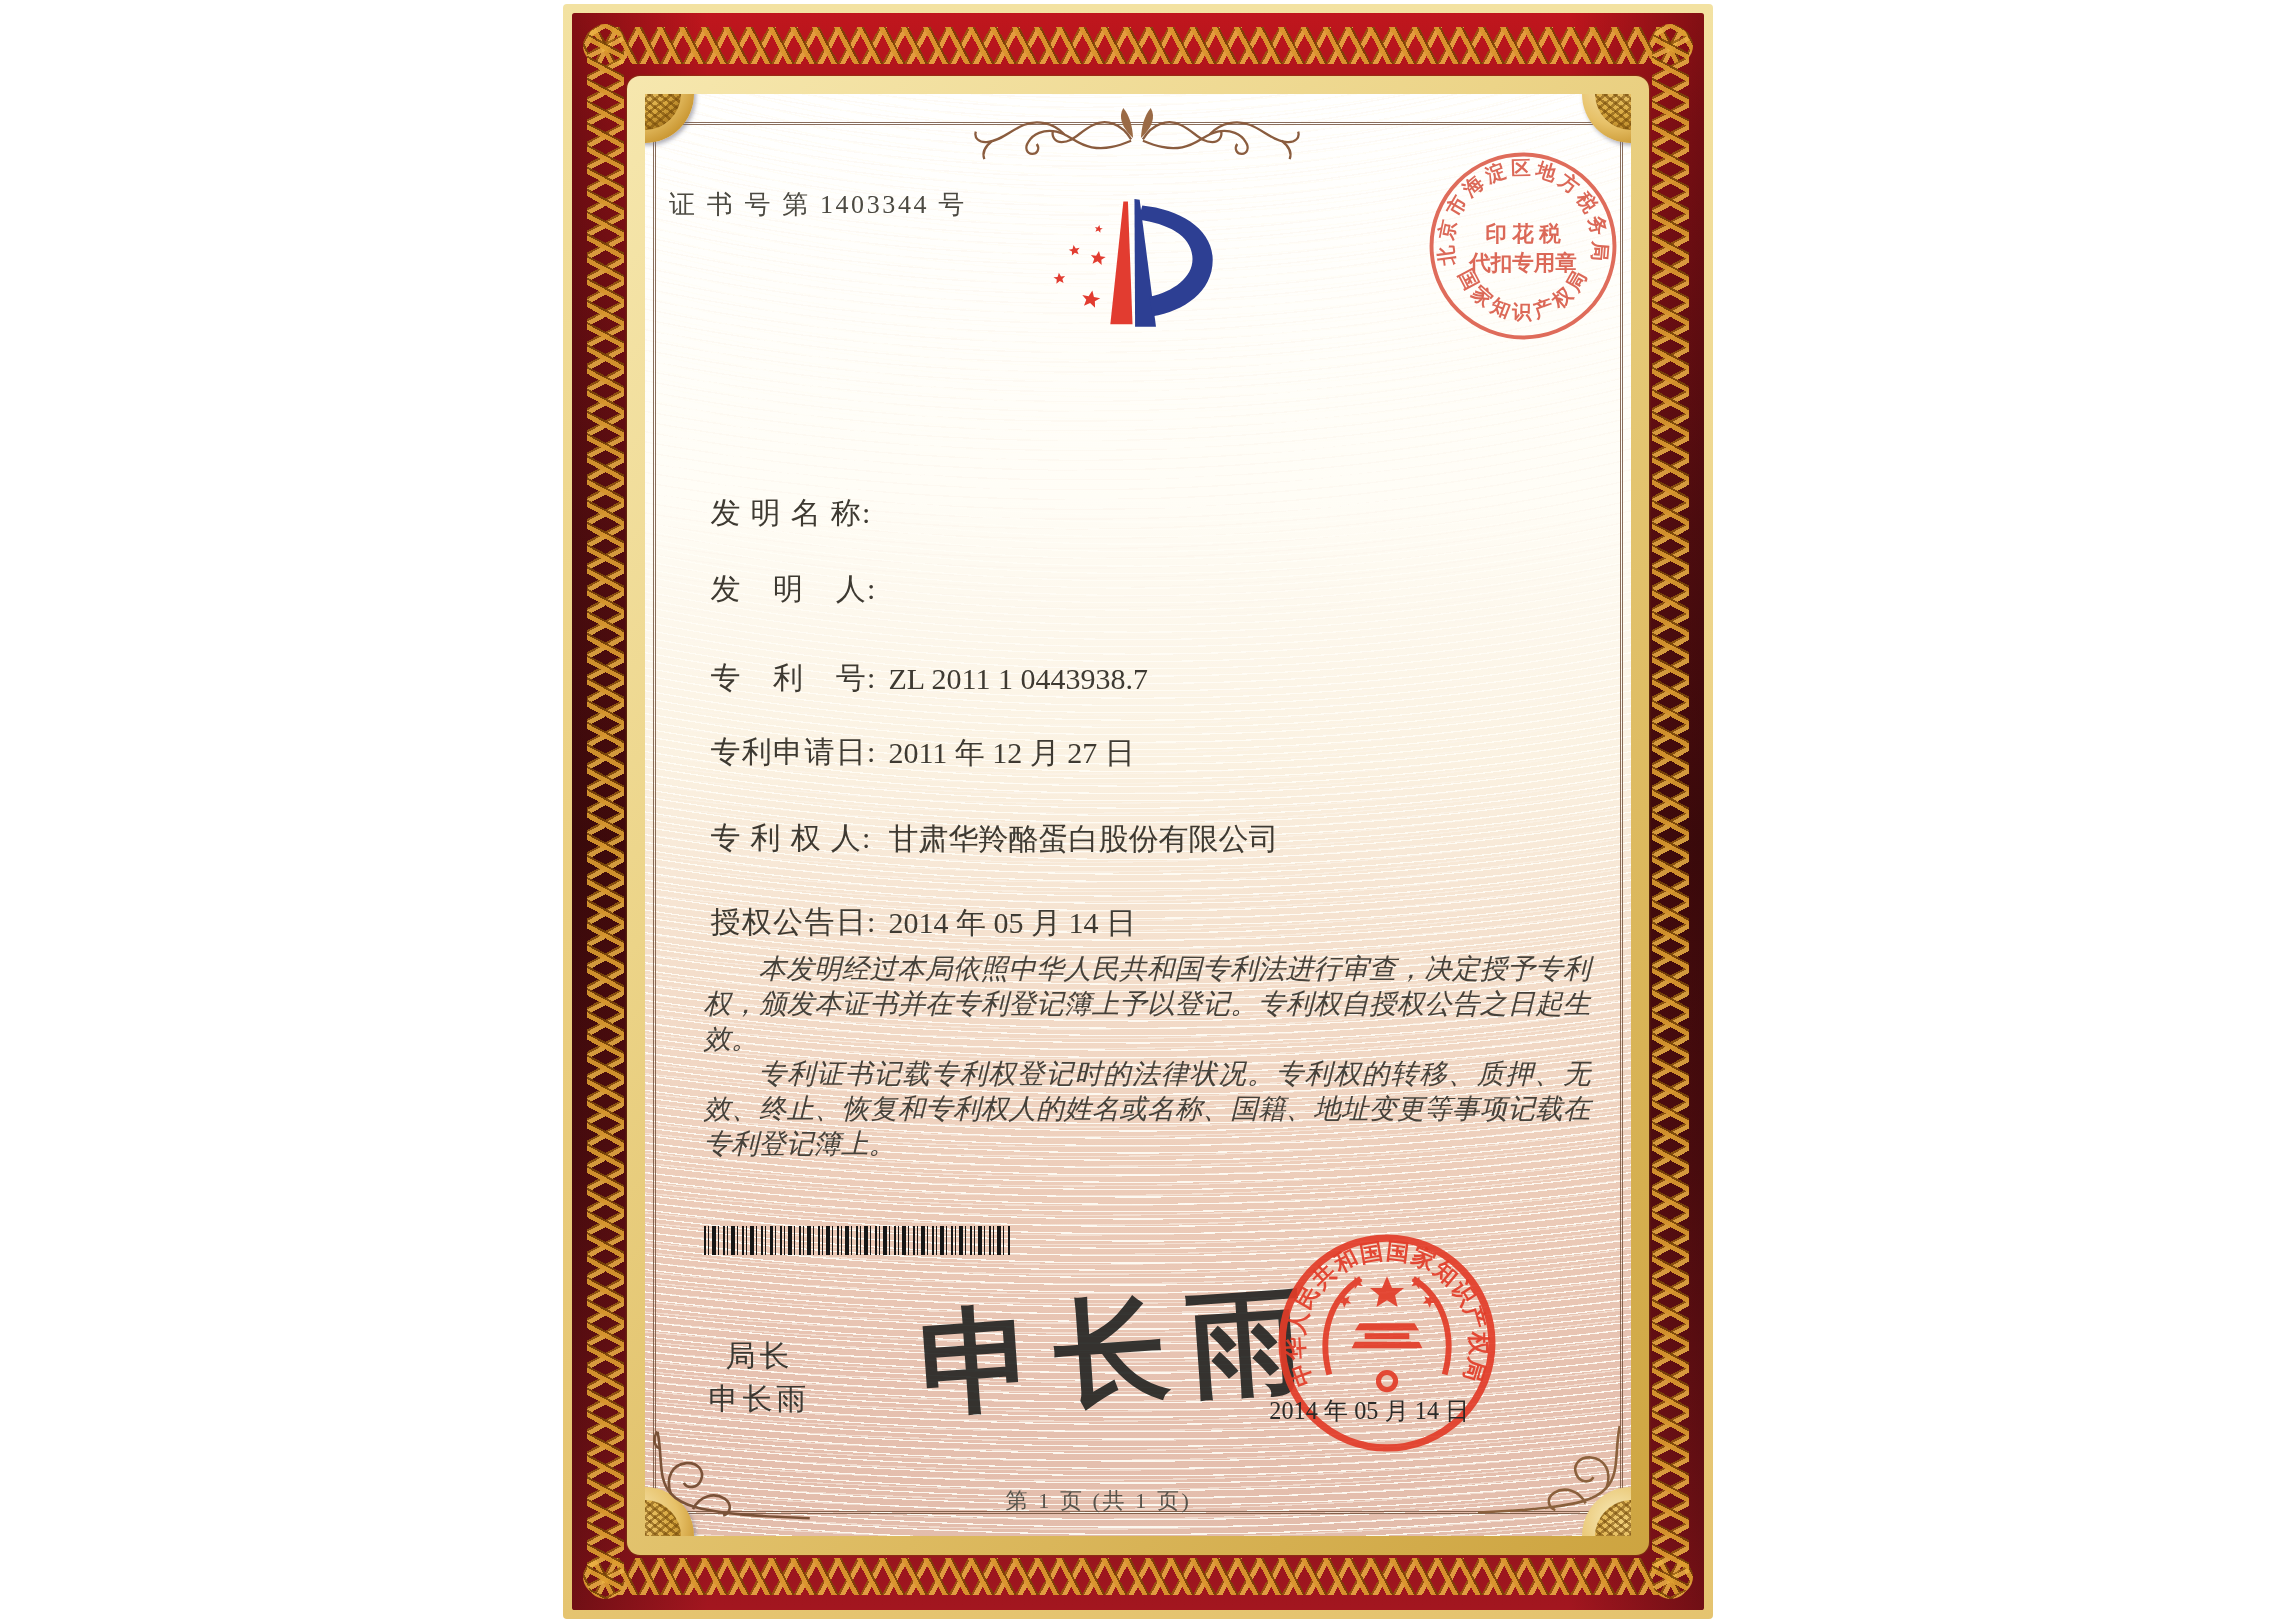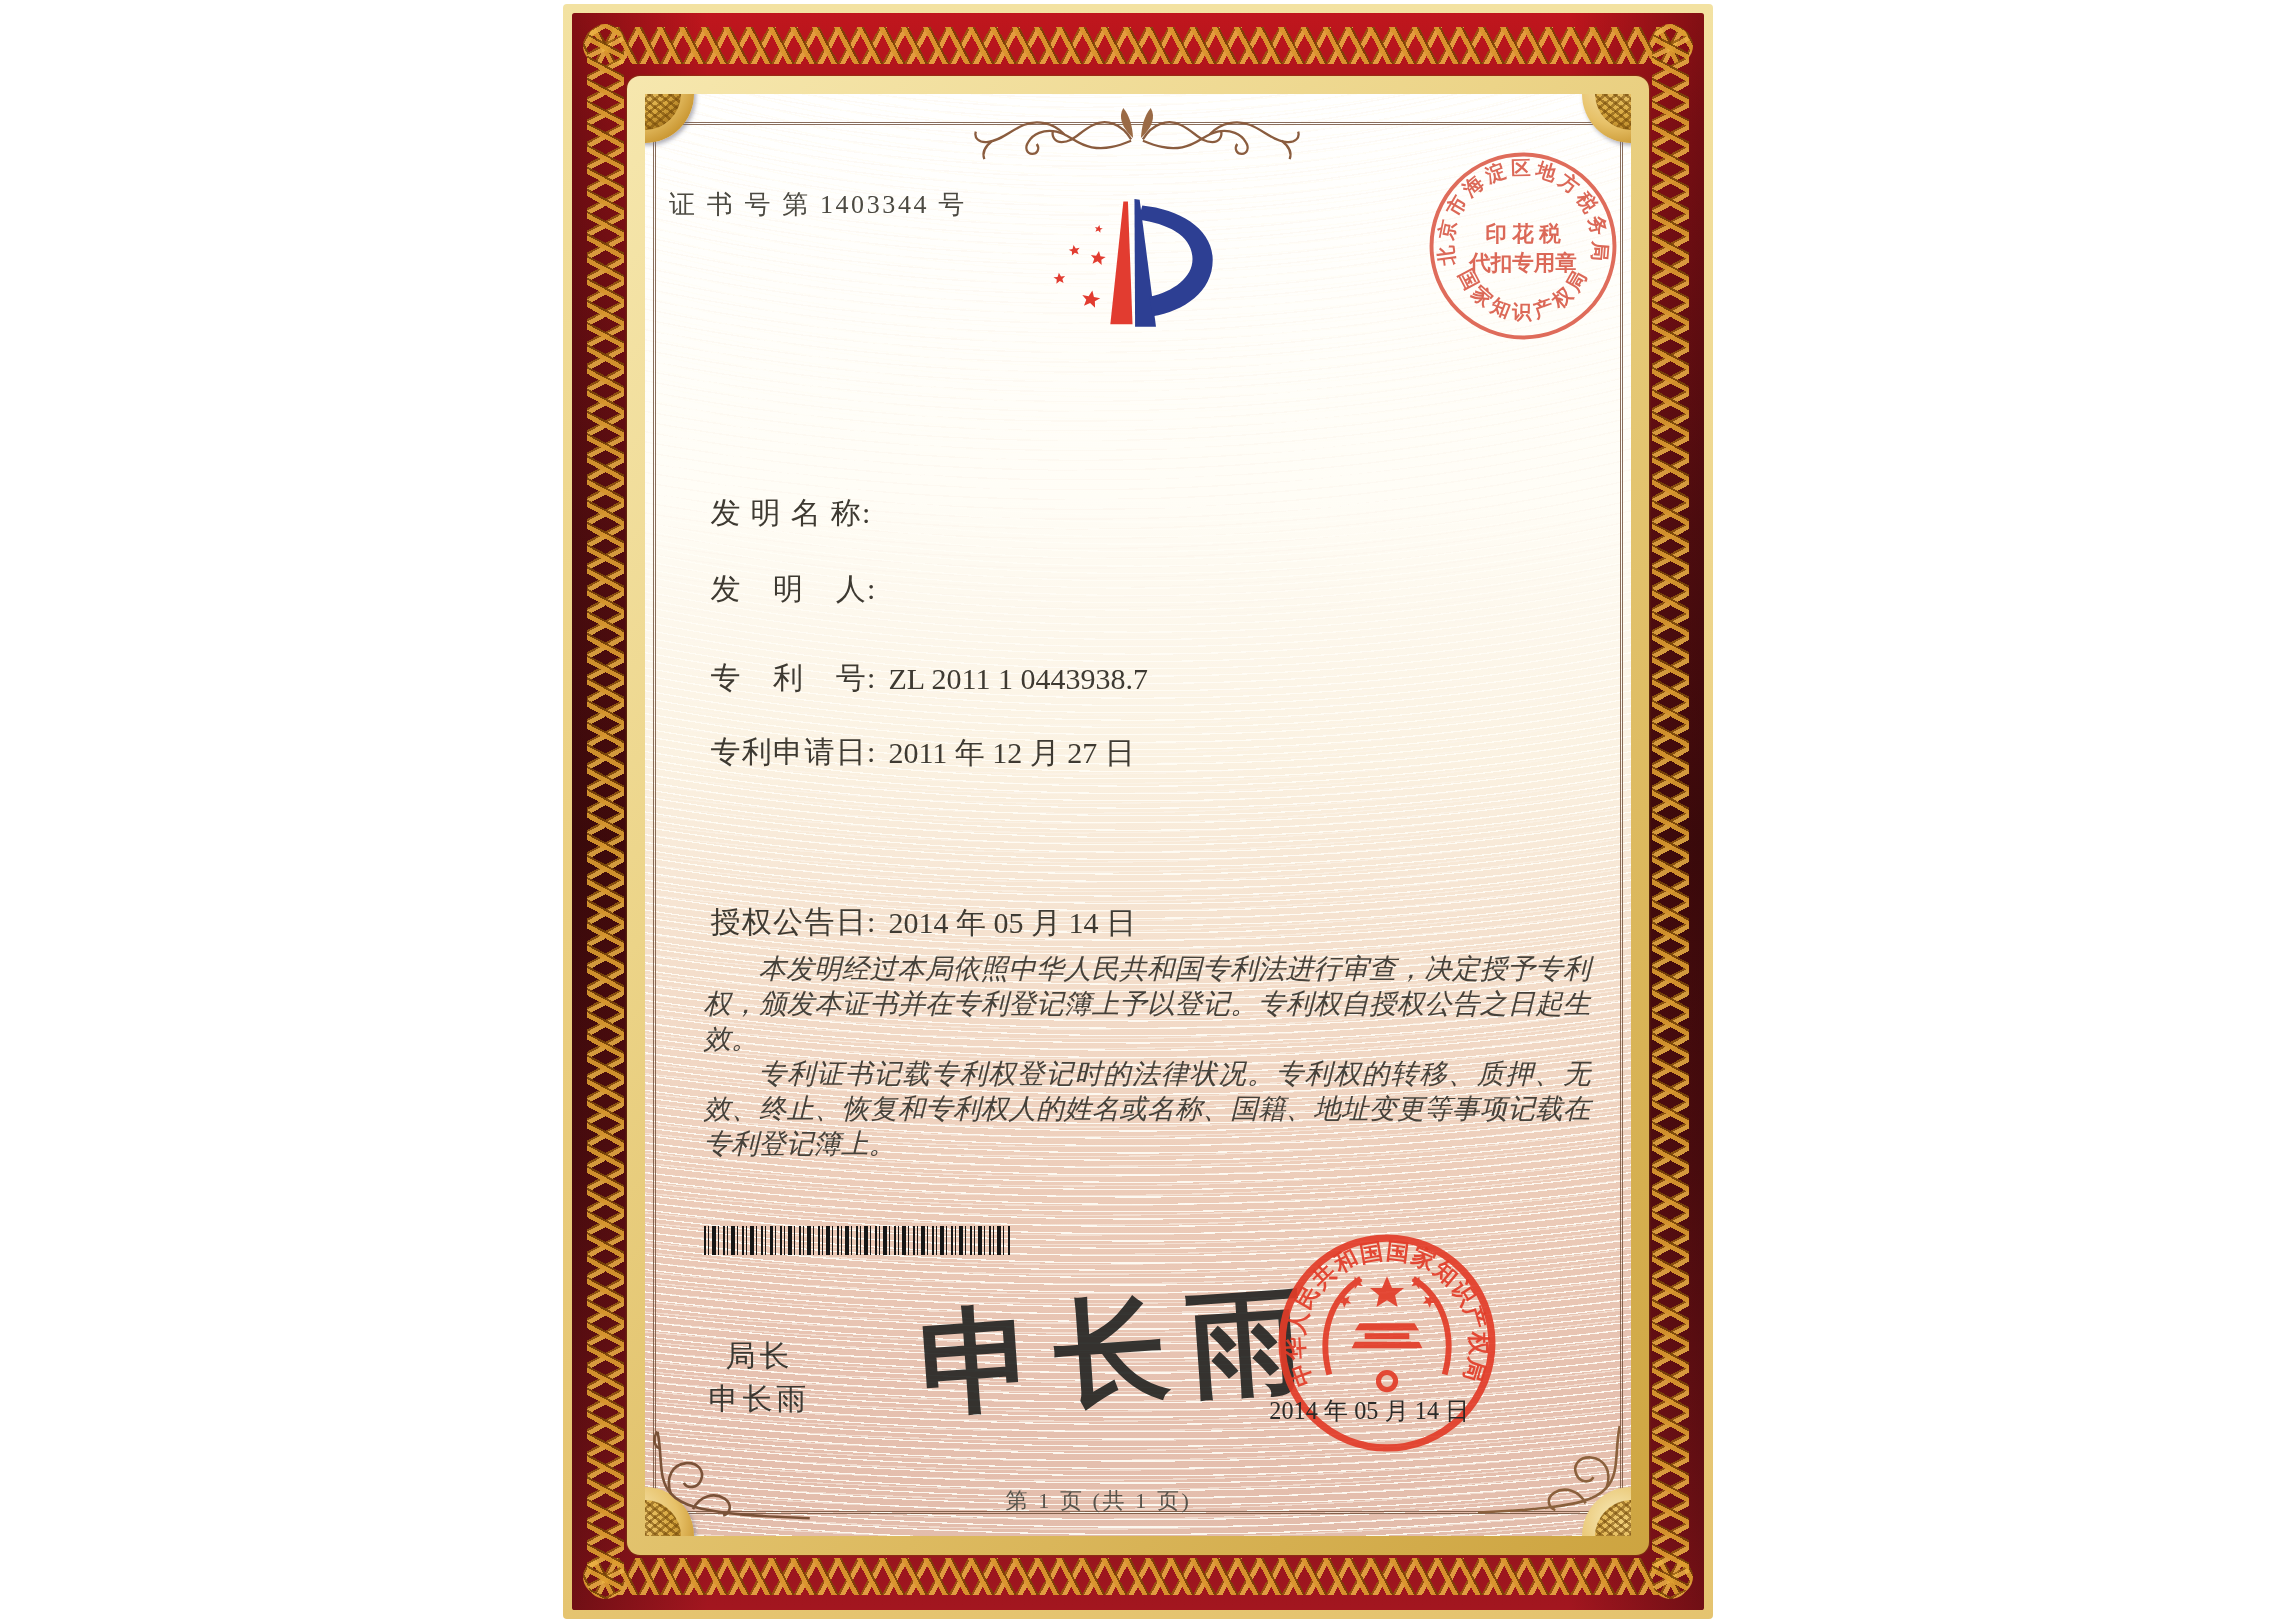--- a/index.html
+++ b/index.html
@@ -178,20 +178,24 @@
               <span class="flabel">发　明　人:</span>
             </div>
             <div class="abs frow" style="top:564px">
               <span class="flabel">专　利　号:</span>
               <span class="fvalue">ZL 2011 1 0443938.7</span>
             </div>
             <div class="abs frow" style="top:638px">
               <span class="flabel">专利申请日:</span>
               <span class="fvalue">2011 年 12 月 27 日</span>
             </div>
+            <div class="abs frow" style="top:724px">
+              <span class="flabel">专 利 权 人:</span>
+              <span class="fvalue">甘肃华羚酪蛋白股份有限公司</span>
+            </div>
             <div class="abs frow" style="top:808px">
               <span class="flabel">授权公告日:</span>
               <span class="fvalue">2014 年 05 月 14 日</span>
             </div>
 
             <div class="abs paras">
               <p>本发明经过本局依照中华人民共和国专利法进行审查，决定授予专利权，颁发本证书并在专利登记簿上予以登记。专利权自授权公告之日起生效。</p>
               <p>专利证书记载专利权登记时的法律状况。专利权的转移、质押、无效、终止、恢复和专利权人的姓名或名称、国籍、地址变更等事项记载在专利登记簿上。</p>
             </div>
 

